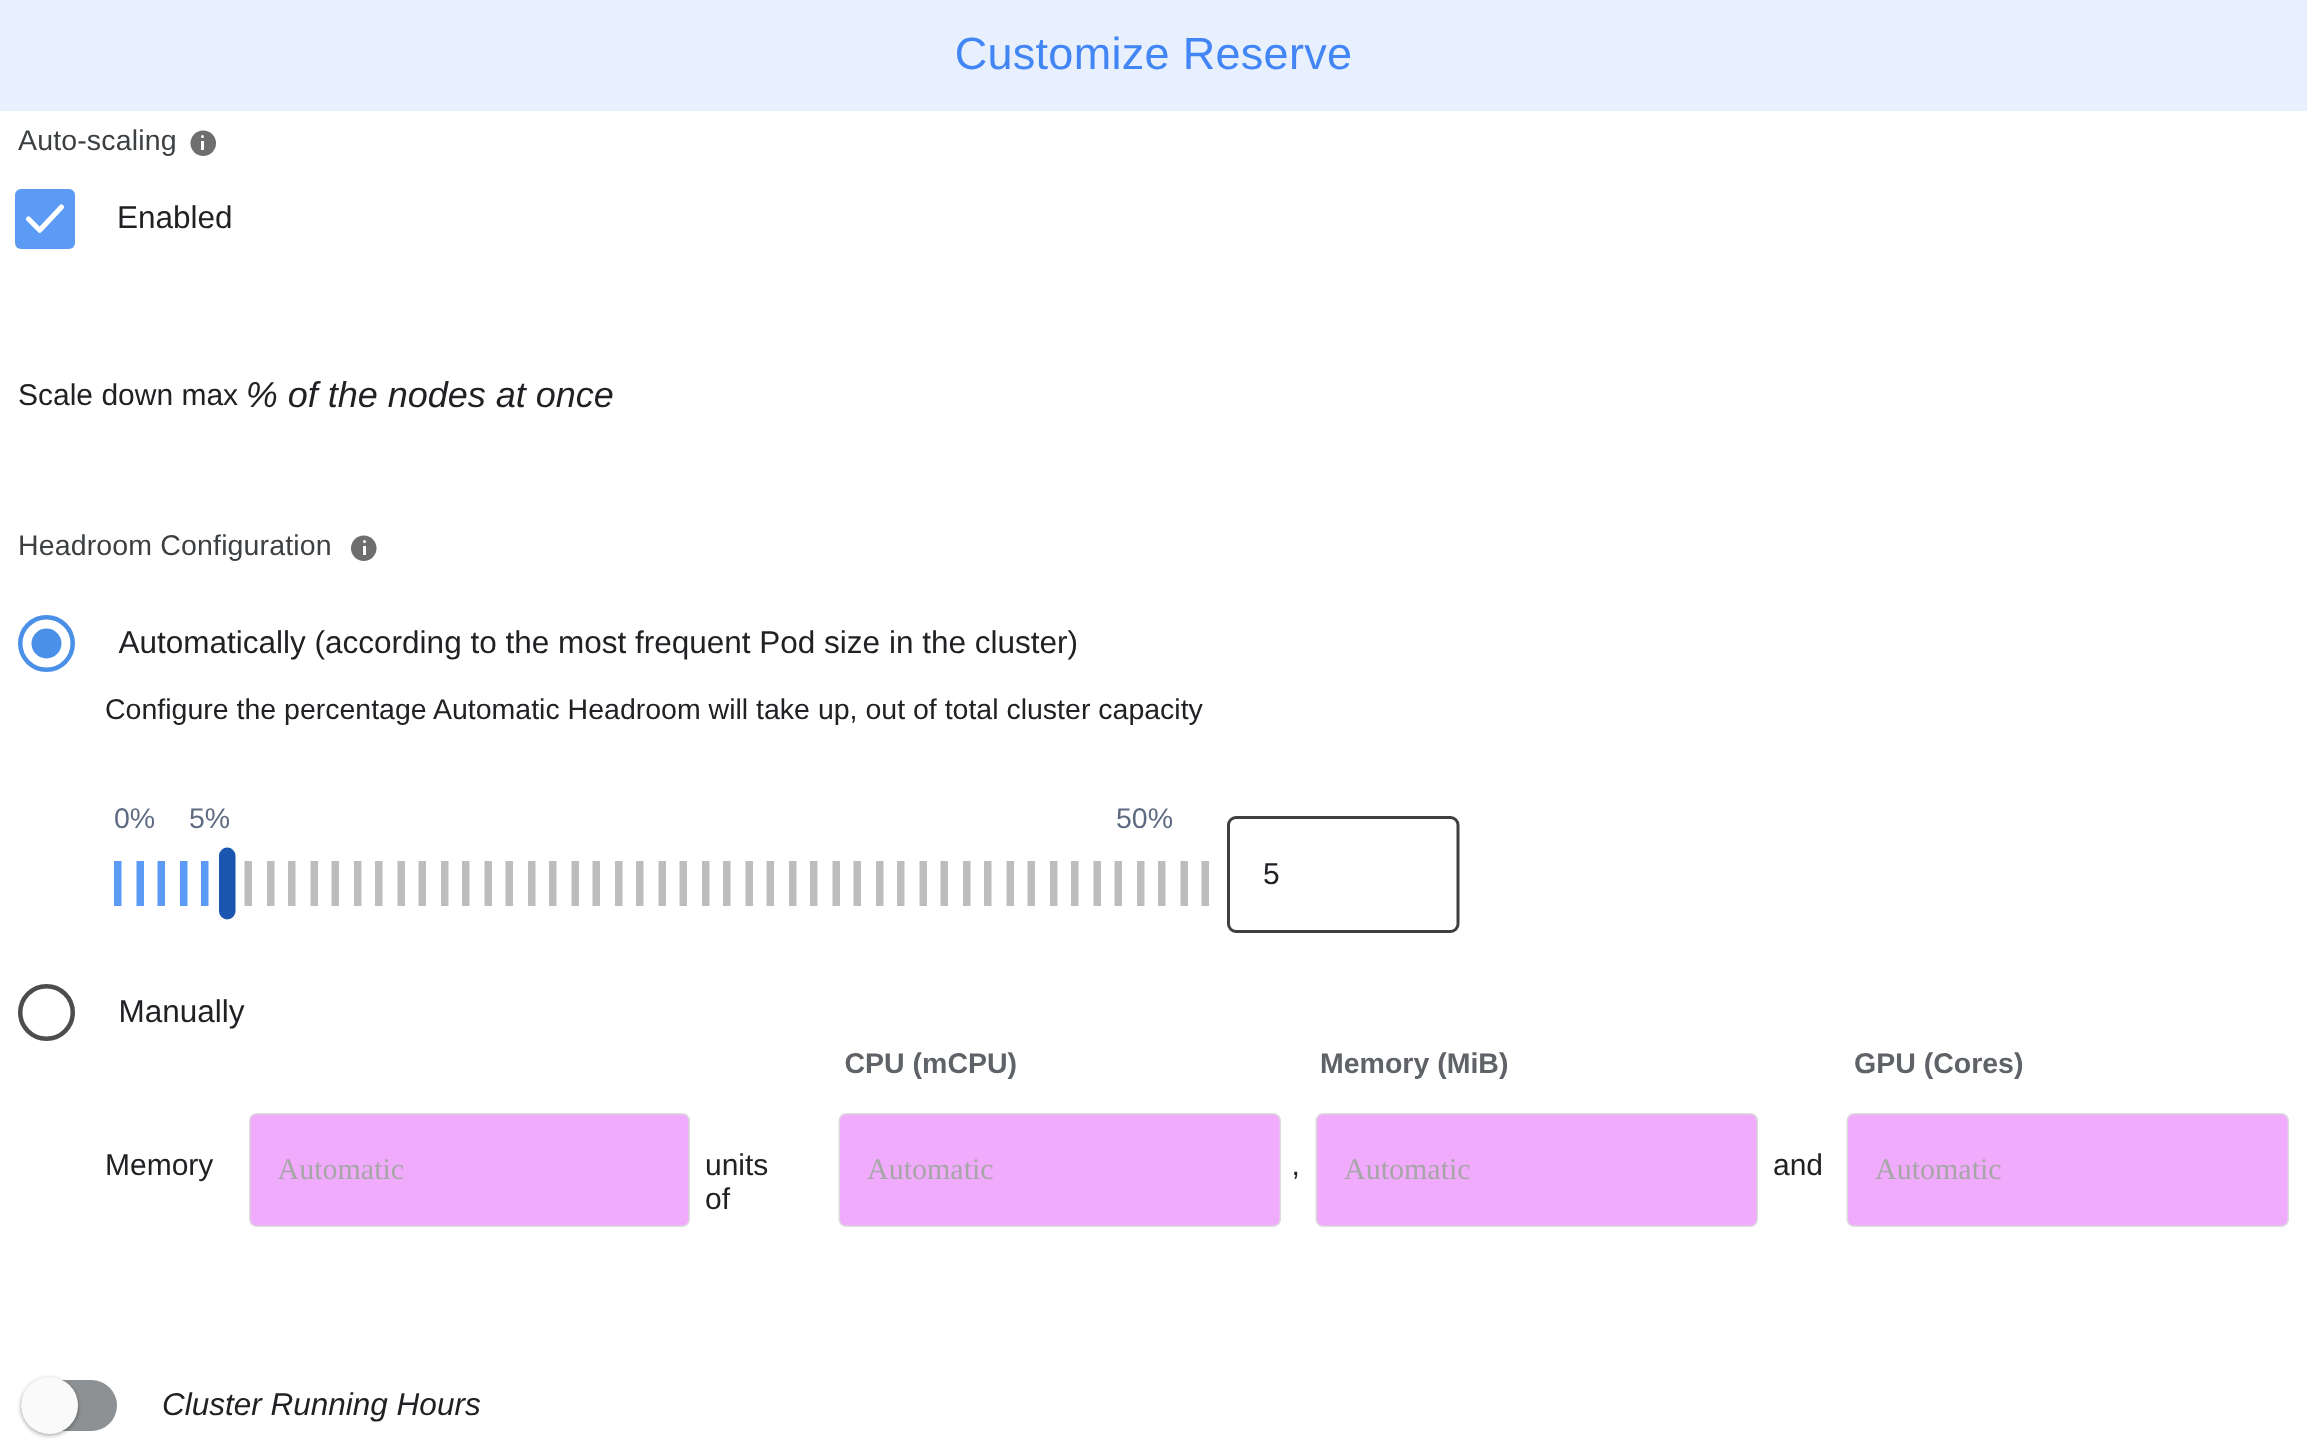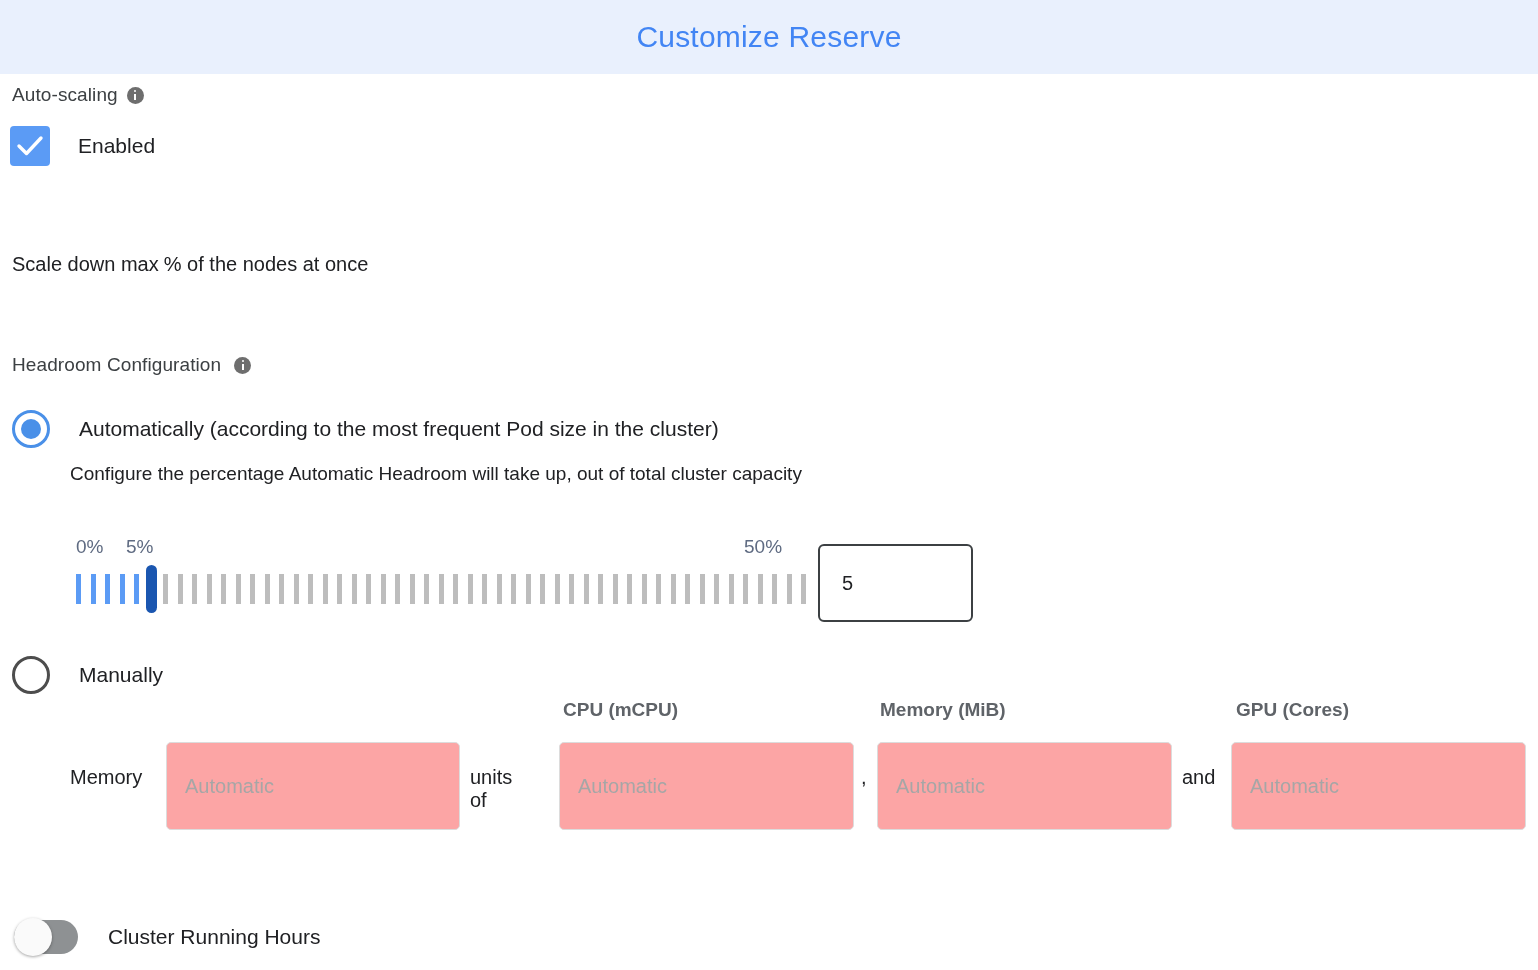--- a/index.html
+++ b/index.html
@@ -115,21 +115,21 @@
     border: 2px solid #3c4043;
     border-radius: 5px;
     background: #ffffff;
     font-family: "Liberation Sans", sans-serif;
     font-size: 20px;
     color: #202124;
     padding: 0 0 0 18px;
     margin-left: 10px;
     outline: none;
   }
-  .row-scaledown .suffix { font-size: 20px; color: #202124; margin-left: 5px; }
+  .row-scaledown .suffix { font-size: 24px; color: #202124; margin-left: 5px; font-style: italic; }
 
   
   .row-headroom-label {
     position: absolute;
     left: 12px; top: 354px;
     display: flex;
     align-items: center;
     gap: 13px;
   }
 
@@ -252,26 +252,26 @@
   }
   .reserve-lbl {
     position: absolute;
     top: 24px;
     font-size: 20px;
     color: #202124;
   }
   .input-disabled {
     position: absolute;
     top: 0;
-    height: 88px;
+    height: 76px;
     box-sizing: border-box;
     border: 1px solid #dcdcdc;
     border-radius: 5px;
-    background: #fca5a5;
-    font-family: Liberation Sans, sans-serif;
+    background: #f0abfc;
+    font-family: Liberation Serif, serif;
     font-size: 20px;
     color: #202124;
     padding: 0 0 0 18px;
     outline: none;
   }
   .input-disabled::placeholder { color: #a6a6a6; opacity: 1; }
 
   
   .toggle-row {
     position: absolute;
@@ -292,20 +292,21 @@
     left: 0px; top: -2px;
     width: 38px; height: 38px;
     border-radius: 50%;
     background: #fafafa;
     box-shadow: 0 1px 3px rgba(0,0,0,0.35);
   }
   .toggle-label {
     margin-left: 30px;
     font-size: 21px;
     color: #202124;
+    font-style: italic;
   }
 </style>
 </head>
 <body>
 
 <div class="header-band">
   <div class="header-title">Customize Reserve</div>
 </div>
 
 <div class="row-autoscaling-label">

